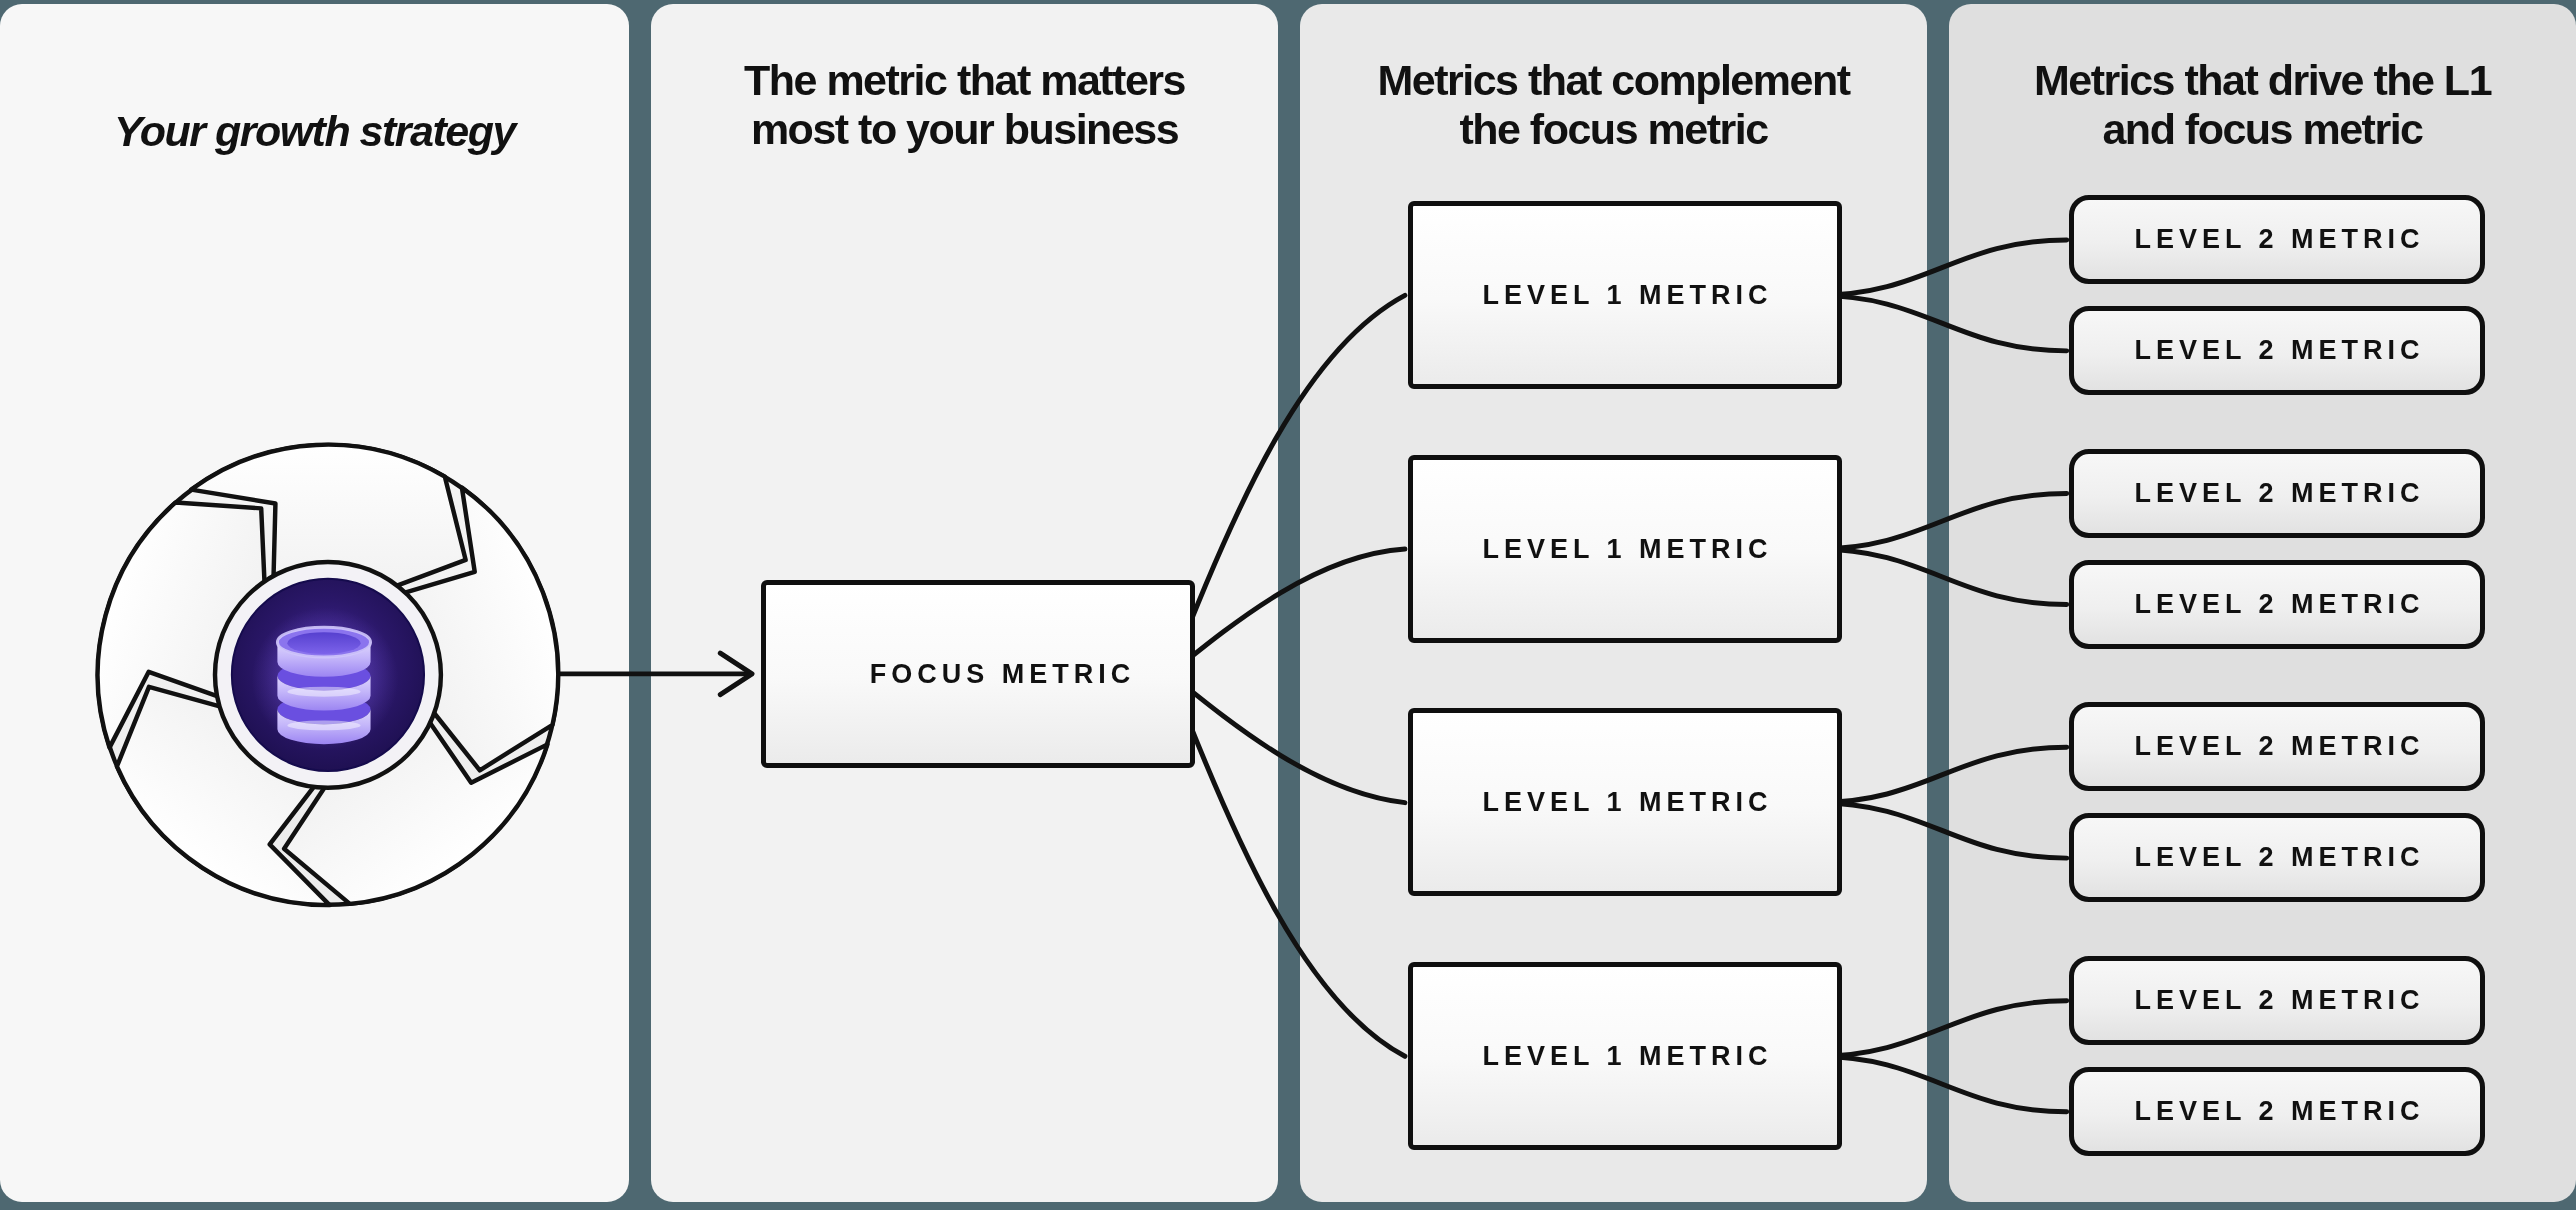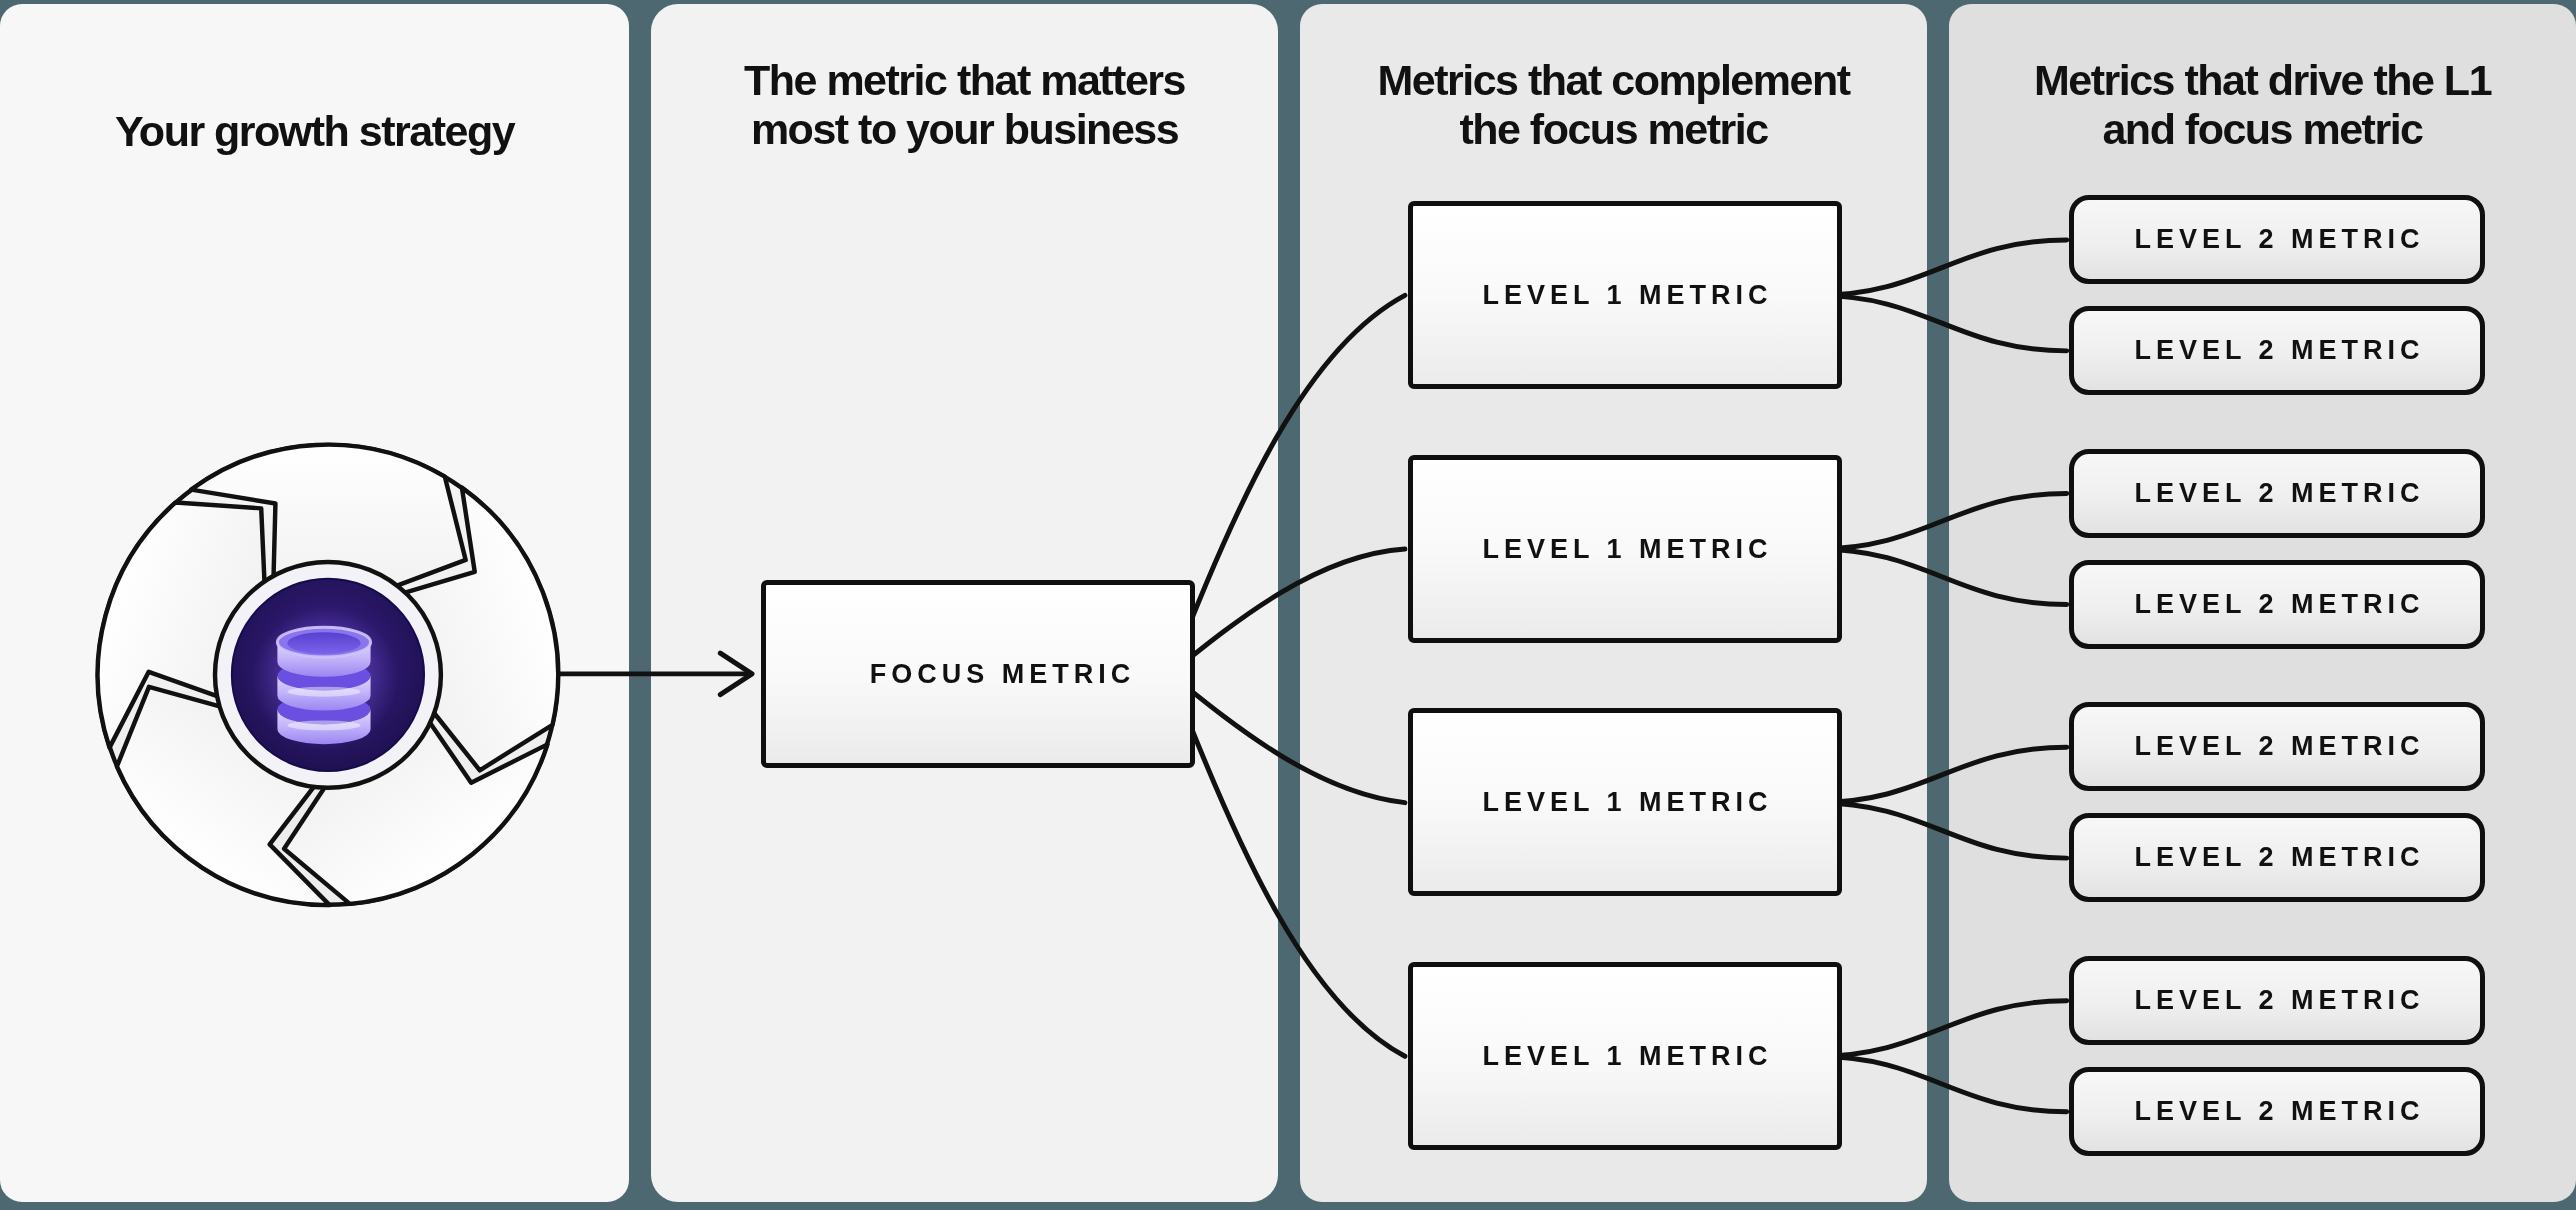--- a/index.html
+++ b/index.html
@@ -4,22 +4,22 @@
 <style>
   :root{
     --background:#4e6871; --panel-1:#f7f7f7; --panel-2:#f2f2f2; --panel-3:#e9e9e9; --panel-4:#dfdfdf;
     --line:#111111; --text:#111111;
   }
   *{box-sizing:border-box; margin:0; padding:0;}
   html,body{width:2576px; height:1211px; overflow:hidden;}
   body{background:var(--background); font-family:"Liberation Sans", sans-serif;}
   .canvas{position:relative; width:2576px; height:1211px; background:var(--background);}
   .panel{position:absolute; top:4px; height:1198px; border-radius:22px; z-index:0;}
-  .panel-1{left:0; width:629px; background:var(--panel-1);}
-  .panel-2{left:651px; width:627px; background:var(--panel-2);border-radius:27px;}
+  .panel-1{left:0; width:629px; background:var(--panel-1);font-style:italic;}
+  .panel-2{left:651px; width:627px; background:var(--panel-2);}
   .panel-3{left:1300px; width:627px; background:var(--panel-3);}
   .panel-4{left:1949px; width:627px; background:var(--panel-4);}
   .panel h2{
     position:absolute; left:0; right:0; top:52px; text-align:center;
     font-size:43px; font-weight:700; letter-spacing:-1.5px; line-height:1.13;
     color:var(--text); white-space:pre-line;
   }
   .panel-1 h2{top:103px;}
   svg.overlay{position:absolute; left:0; top:0; z-index:1; pointer-events:none;}
   .connector{fill:none; stroke:var(--line); stroke-width:5px; stroke-linecap:round;}

